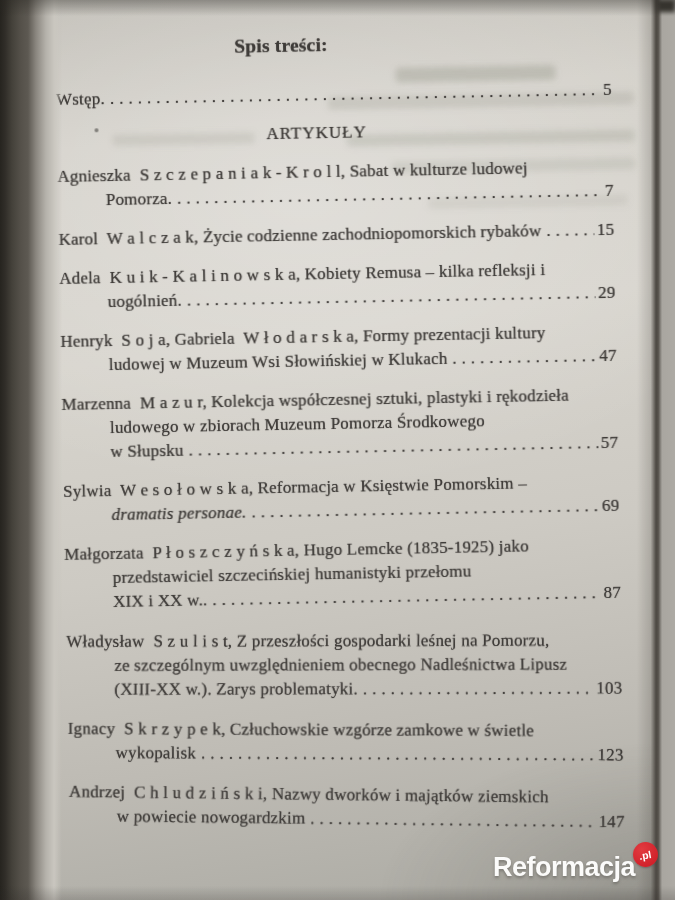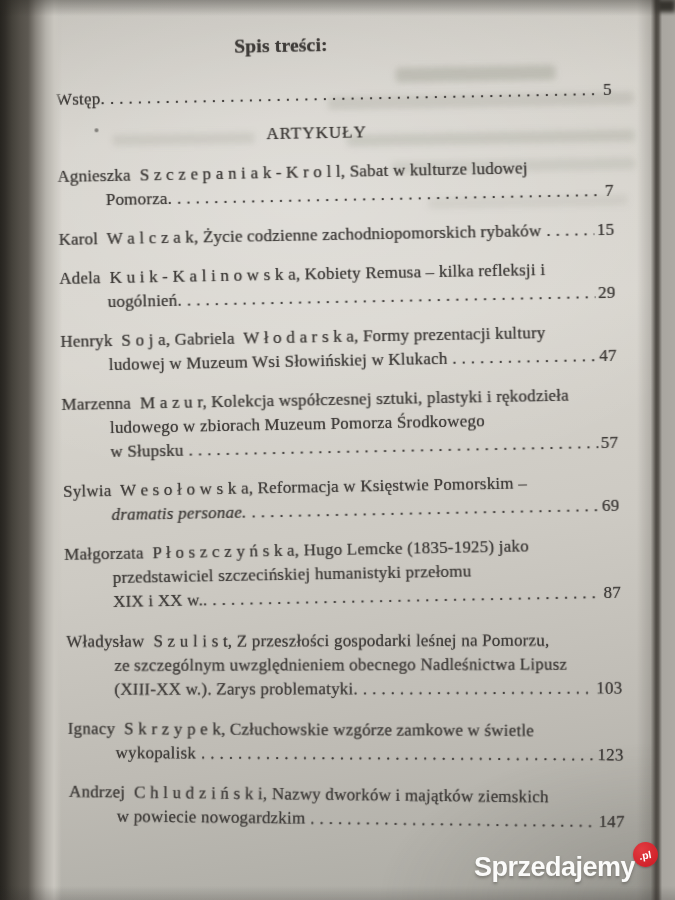--- a/index.html
+++ b/index.html
@@ -188,18 +188,18 @@
   </div>
 </div>
     </div>
   </div>
 
   <div class="corner-shade"></div>
   <div class="spine"></div>
   <div class="right-edge"></div>
 
   <div class="watermark">
-    <span class="wm-text">Sprzedajemy</span>
+    <span class="wm-text">Reformacja</span>
     <span class="wm-badge" style="background: radial-gradient(circle at 35% 30%, rgb(226, 59, 64), rgb(208, 33, 42) 75%);">
         <span class="wm-tld">.pl</span>
       </span>
   </div>
 </div>
 
 </body></html>

